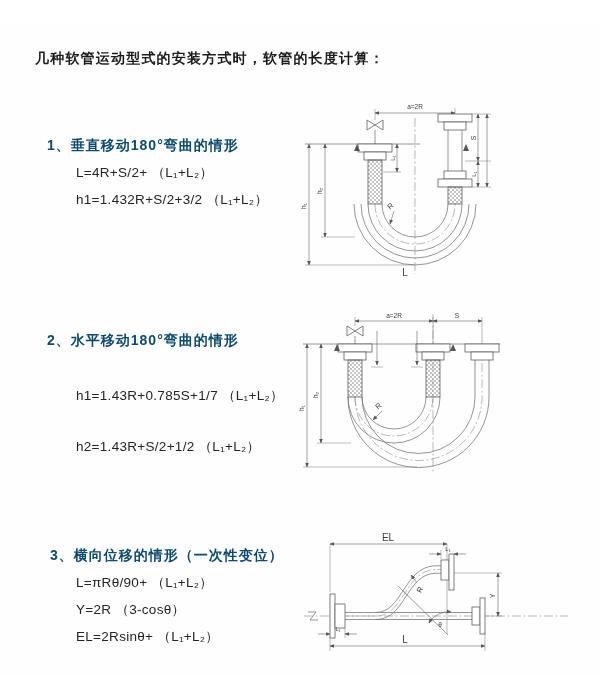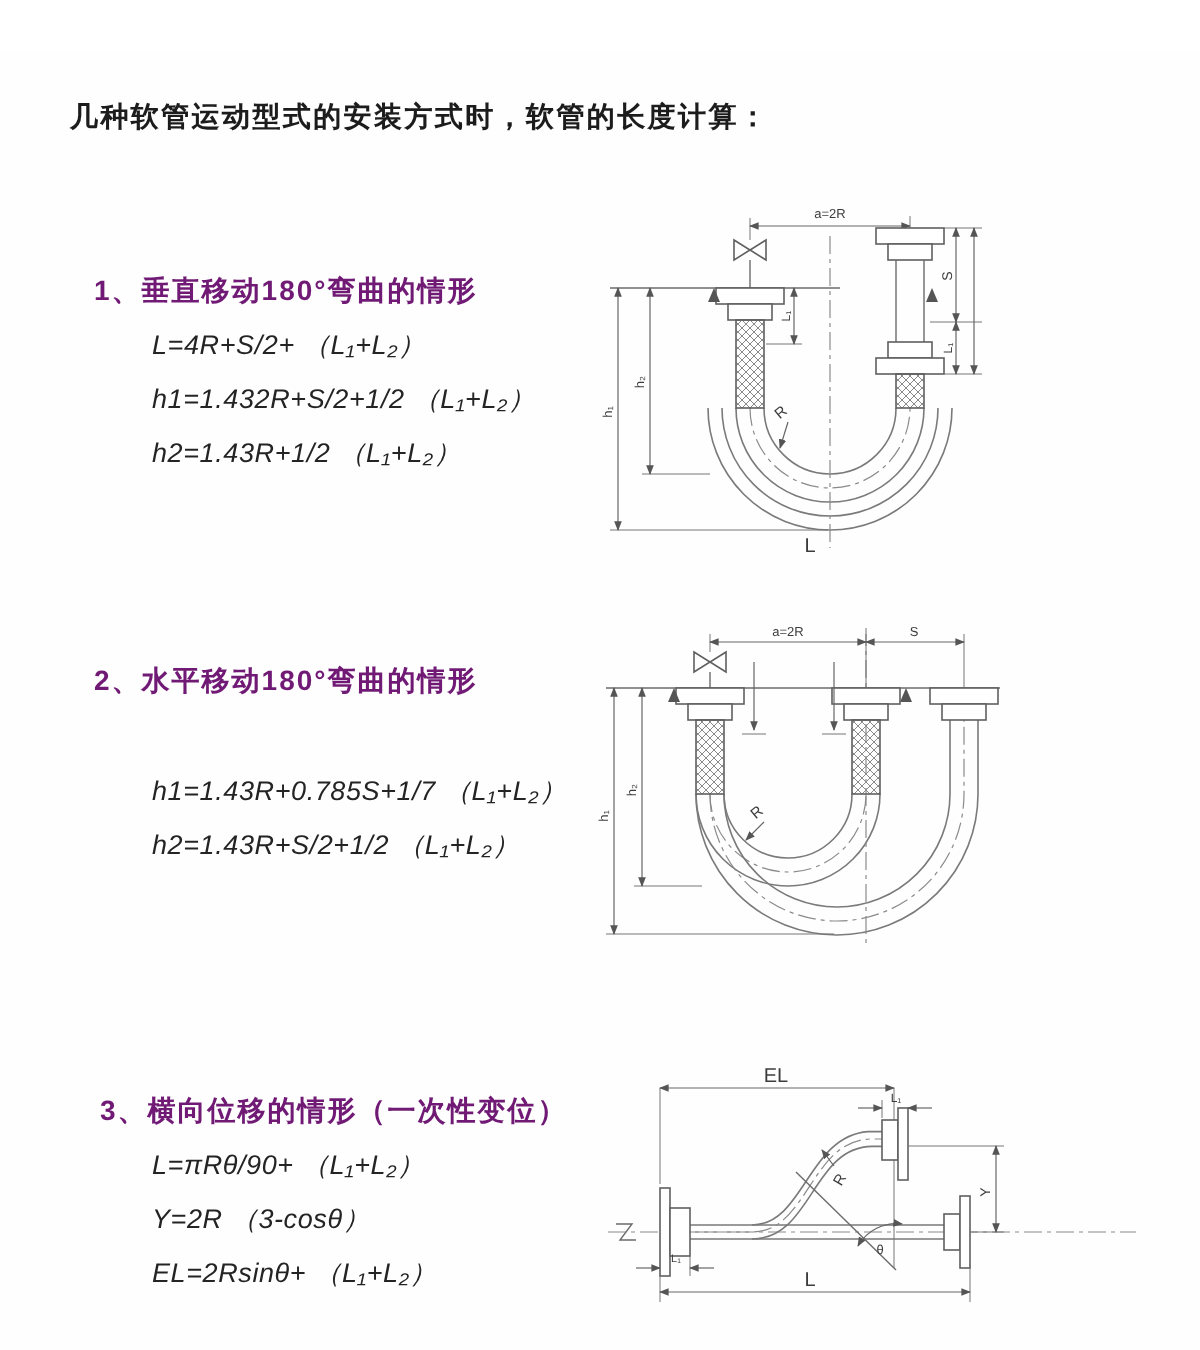--- a/index.html
+++ b/index.html
@@ -1,20 +1,20 @@
 <!DOCTYPE html>
 <html><head>
 <meta charset="utf-8">
 <style>
   html,body{margin:0;padding:0;background:#ffffff;}
   .page{position:relative;width:600px;height:675px;background:#fefefe;overflow:hidden;
         font-family:"Liberation Sans","DejaVu Sans",sans-serif;color:#222;margin-top:26px;}
   .title{position:absolute;left:35px;top:24px;font-size:14px;font-weight:600;letter-spacing:1.2px;color:#1c1c1c;}
-  .sec-heading{position:absolute;font-size:14px;font-weight:600;letter-spacing:1px;color:#701a75;}
-  .formula{position:absolute;font-size:13.5px;font-weight:500;letter-spacing:.3px;color:#242424;font-style:italic;}
+  .sec-heading{position:absolute;font-size:14px;font-weight:600;letter-spacing:1px;color:#0c4a6e;}
+  .formula{position:absolute;font-size:13.5px;font-weight:500;letter-spacing:.3px;color:#242424;}
   .diagram{position:absolute;}
   svg text{font-family:"Liberation Sans","DejaVu Sans",sans-serif;fill:#3c3c3c;}
   .ln{stroke:#6b6b6b;stroke-width:.7;fill:none;}
   .hose{stroke:#7a7a7a;stroke-width:.8;fill:none;}
   .cl{stroke:#8a8a8a;stroke-width:.6;fill:none;stroke-dasharray:9 2.5 2 2.5;}
   .dim{stroke:#666;stroke-width:.6;fill:none;marker-start:url(#arw);marker-end:url(#arw);}
   .dim1{stroke:#666;stroke-width:.6;fill:none;marker-end:url(#arw);}
   .ext{stroke:#777;stroke-width:.5;fill:none;}
   .flg{fill:#ffffff;stroke:#5f5f5f;stroke-width:.8;}
   .hat{fill:url(#xhatch);stroke:#5f5f5f;stroke-width:.8;}
@@ -33,26 +33,25 @@
       <marker id="arw" viewBox="0 0 10 10" refX="9" refY="5" markerWidth="8" markerHeight="8" orient="auto-start-reverse">
         <path d="M0,1 L10,5 L0,9 z" fill="#555"></path>
       </marker>
     </defs>
   </svg>
 
   <div class="title">几种软管运动型式的安装方式时，软管的长度计算：</div>
 
   <div class="sec-heading" style="left:47px;top:111px">1、垂直移动180°弯曲的情形</div>
   <div class="formula" style="left:76px;top:138px">L=4R+S/2+ （L₁+L₂）</div>
-  <div class="formula" style="left:76px;top:165px">h1=1.432R+S/2+1/2 （L₁+L₂）</div>
-  <div class="formula" style="left:76px;top:192px">h2=1.43R+1/2 （L₁+L₂）</div>
+  <div class="formula" style="left:76px;top:165px">h1=1.432R+S/2+3/2 （L₁+L₂）</div>
 
   <div class="sec-heading" style="left:47px;top:306px">2、水平移动180°弯曲的情形</div>
   <div class="formula" style="left:76px;top:361px">h1=1.43R+0.785S+1/7 （L₁+L₂）</div>
-  <div class="formula" style="left:76px;top:388px">h2=1.43R+S/2+1/2 （L₁+L₂）</div>
+  <div class="formula" style="left:76px;top:412px">h2=1.43R+S/2+1/2 （L₁+L₂）</div>
 
   <div class="sec-heading" style="left:50px;top:521px">3、横向位移的情形（一次性变位）</div>
   <div class="formula" style="left:76px;top:548px">L=πRθ/90+ （L₁+L₂）</div>
   <div class="formula" style="left:76px;top:575px">Y=2R （3-cosθ）</div>
   <div class="formula" style="left:76px;top:602px">EL=2Rsinθ+ （L₁+L₂）</div>
 
   <div class="diagram" style="left:295px;top:70px;width:270px;height:198px">
     <svg width="270" height="198" viewBox="0 0 270 198">
 
       <g>

